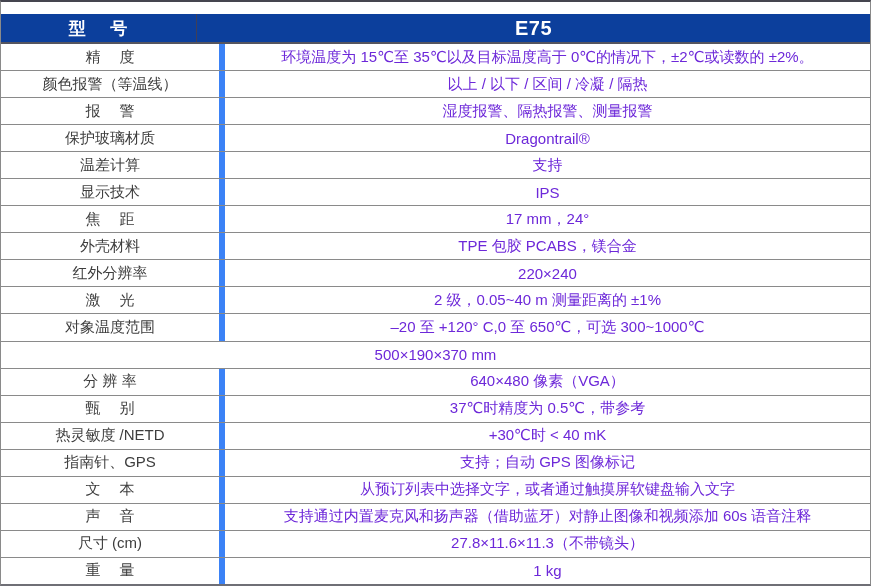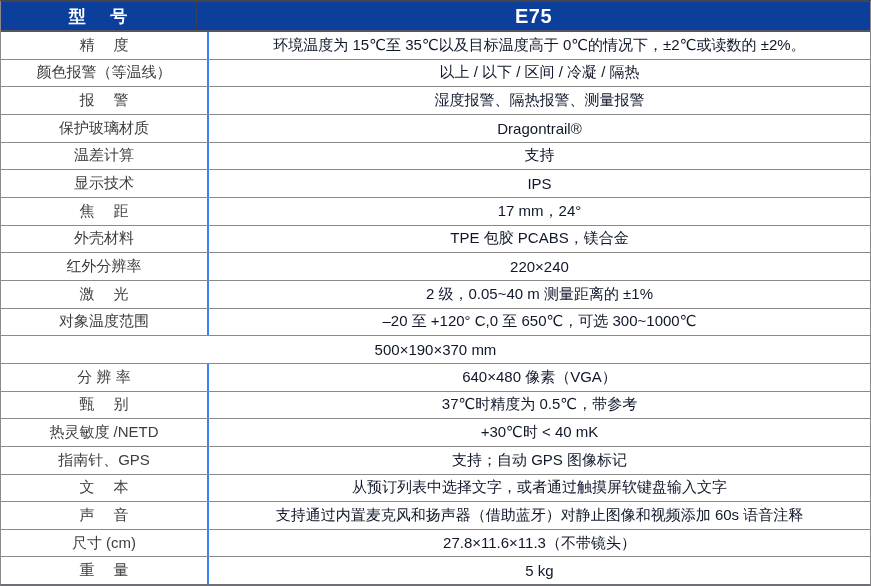--- a/index.html
+++ b/index.html
@@ -18,20 +18,21 @@
     border-right: 1px solid #8a8a8a;
     border-top: 2px solid #45454f;
     border-bottom: 2px solid #6f6f76;
     background: #ffffff;
   }
   .header-row {
     display: flex;
     flex: 0 0 28px;
     background: #0c3f9c;
     border-bottom: 2px solid #55555f;
+    margin-top: 12px;
   }
   .header-label-cell {
     box-sizing: border-box;
     width: 196px;
     display: flex;
     align-items: center;
     justify-content: center;
     border-right: 1px solid #3f3f58;
     color: #ffffff;
     font-size: 17px;
@@ -52,36 +53,36 @@
     display: flex;
     flex: 1;
     border-bottom: 1px solid #8a8a8a;
     background: #ffffff;
   }
   .row:last-child {
     border-bottom: none;
   }
   .label-cell {
     box-sizing: border-box;
-    width: 208px;
+    width: 224px;
     display: flex;
     align-items: center;
     justify-content: center;
-    border-right: 2px solid #3b82f6;
+    border-right: 6px solid #3b82f6;
     color: #3d3d3d;
     font-size: 15px;
     text-align: center;
     white-space: pre;
   }
   .value-cell {
     flex: 1;
     display: flex;
     align-items: center;
     justify-content: center;
-    color: #0f172a;
+    color: #6d28d9;
     font-size: 15px;
     text-align: right;
     padding: 0 8px;
   }
 </style>
 </head>
 <body>
 
 <div class="spec-table">
   <div class="header-row">
@@ -178,16 +179,16 @@
     <div class="value-cell">支持通过内置麦克风和扬声器（借助蓝牙）对静止图像和视频添加 60s 语音注释</div>
   </div>
 
   <div class="row">
     <div class="label-cell">尺寸 (cm)</div>
     <div class="value-cell">27.8×11.6×11.3（不带镜头）</div>
   </div>
 
   <div class="row">
     <div class="label-cell">重　 量</div>
-    <div class="value-cell">5 kg</div>
+    <div class="value-cell">1 kg</div>
   </div>
 </div>
 </div>
 
 </body></html>

